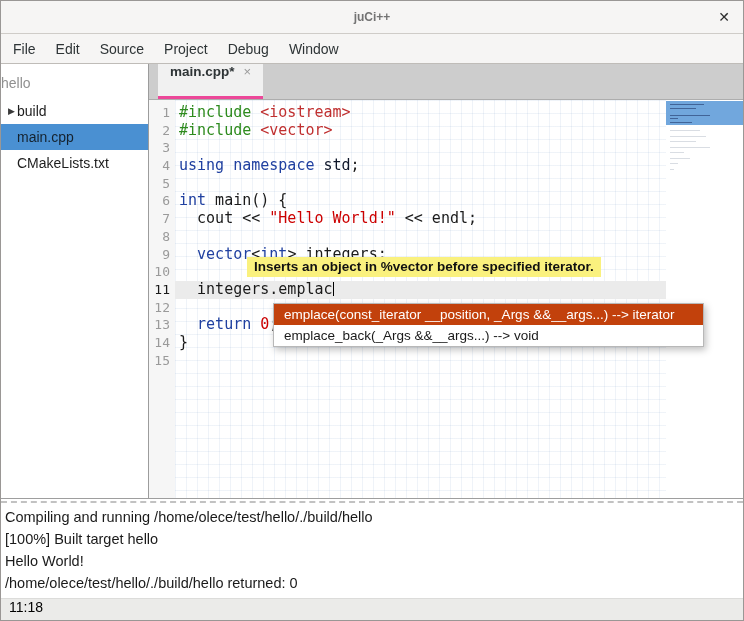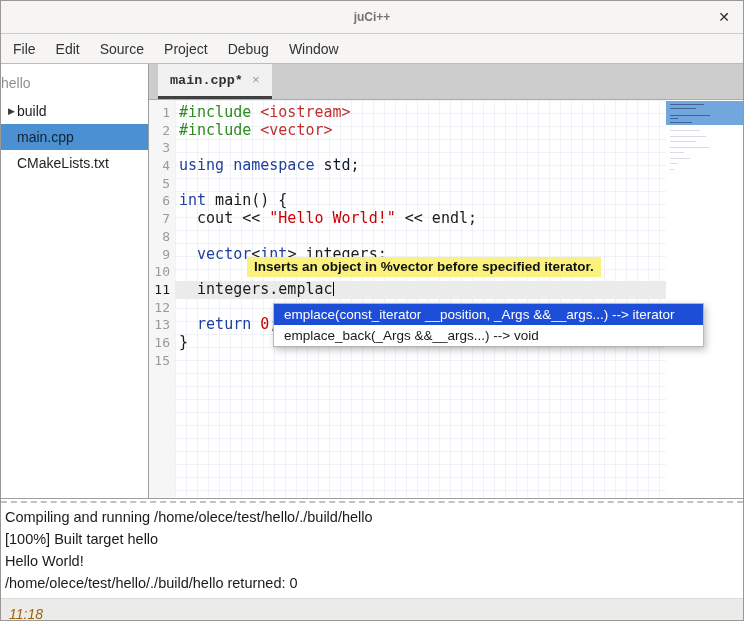--- a/index.html
+++ b/index.html
@@ -37,22 +37,22 @@
   .side-row { height:26px; display:flex; align-items:center; font-size:14px; color:#1d1d1d; }
   .side-row .exp { width:16px; padding-left:7px; font-size:9px; color:#3a3a3a; }
   .side-row.selected { background:#4a90d2; color:#15222e; }
   
   .editor-col { position:absolute; left:148px; top:0; width:596px; height:100%; }
   .tabbar {
     position:absolute; left:0; top:0; width:100%; height:36px;
     background:#cdcdcd; border-bottom:1px solid #adadad; display:flex; padding-left:9px;
   }
   .tab {
-    height:100%; background:#f1f1f1; border-bottom:3px solid #404040;
-    display:flex; align-items:center; padding:0 12px; cursor:pointer;font-family:Liberation Mono, monospace;
+    height:100%; background:#f1f1f1; border-bottom:3px solid #ec4899;
+    display:flex; padding:0 12px; cursor:pointer;
   }
   .tab .tab-label { font-size:13.5px; font-weight:bold; color:#2e3436; }
   .tab .tab-close { margin-left:9px; color:#9a9a9a; font-size:13px; }
   .editor-body { position:absolute; left:0; top:36px; width:596px; height:398px; background:#fff; overflow:hidden; }
   .gutter-bg { position:absolute; left:0; top:0; bottom:0; width:26px; background:#f6f6f6; }
   .grid-bg {
     position:absolute; left:26px; top:0; bottom:0; width:491px;
     background-image:
       linear-gradient(to right, rgba(100,140,190,0.10) 1px, transparent 1px),
       linear-gradient(to bottom, rgba(100,140,190,0.10) 1px, transparent 1px);
@@ -83,33 +83,33 @@
   .tooltip {
     position:absolute; left:98px; top:157px; height:20px; line-height:20px;
     background:#faf17e; padding:0 7px; font-size:13.5px; font-weight:600; color:#111;
     white-space:nowrap; z-index:5;
   }
   .popup {
     position:absolute; left:124px; top:203px; width:431px; background:#ffffff;
     border:1px solid #b8b8b8; box-shadow:2px 3px 7px rgba(0,0,0,0.25); z-index:6;
   }
   .popup-item { padding:3px 10px; font-size:13.5px; color:#1a1a1a; white-space:nowrap; cursor:pointer; }
-  .popup-item.selected { background:#1d4ed8; color:#ffffff; }
+  .popup-item.selected { background:#c2410c; color:#ffffff; }
   
   .splitter { position:absolute; left:0; top:497px; width:100%; height:6px; background:#ffffff; border-top:1px solid #9e9e9e; }
   .splitter-dash { margin-top:2px; border-top:2px dashed #c2c2c2; }
   .output {
     position:absolute; left:0; top:503px; width:100%; height:94px; background:#ffffff;
     padding:2px 0 0 4px; font-size:14.5px; color:#1a1a1a;
   }
   .output .out-line { line-height:22px; white-space:pre; }
   .statusbar {
     position:absolute; left:0; top:597px; width:100%; height:24px;
     background:#ebebe9; border-top:1px solid #dcdcda;
-    display:flex; align-items:flex-end; padding-left:8px; font-size:14px; color:#a16207;font-style:italic;
+    display:flex; align-items:flex-start; padding-left:8px; font-size:14px; color:#000000;
   }
 </style>
 </head>
 <body>
 
 <div class="window">
 
   <div class="titlebar">
     <span class="title">juCi++</span>
     <span class="close">✕</span>
@@ -223,21 +223,21 @@
             </div>
             <div class="code-row">
               <span class="ln">12</span>
               <span class="lc"></span>
             </div>
             <div class="code-row">
               <span class="ln">13</span>
               <span class="lc"><span>  </span><span class="c-kw">return</span><span> </span><span class="c-num">0</span><span>;</span></span>
             </div>
             <div class="code-row">
-              <span class="ln">16</span>
+              <span class="ln">14</span>
               <span class="lc"><span>}</span></span>
             </div>
             <div class="code-row">
               <span class="ln">15</span>
               <span class="lc"></span>
             </div>
           </div>
 
         <div class="tooltip">Inserts an object in %vector before specified iterator.</div>
 

